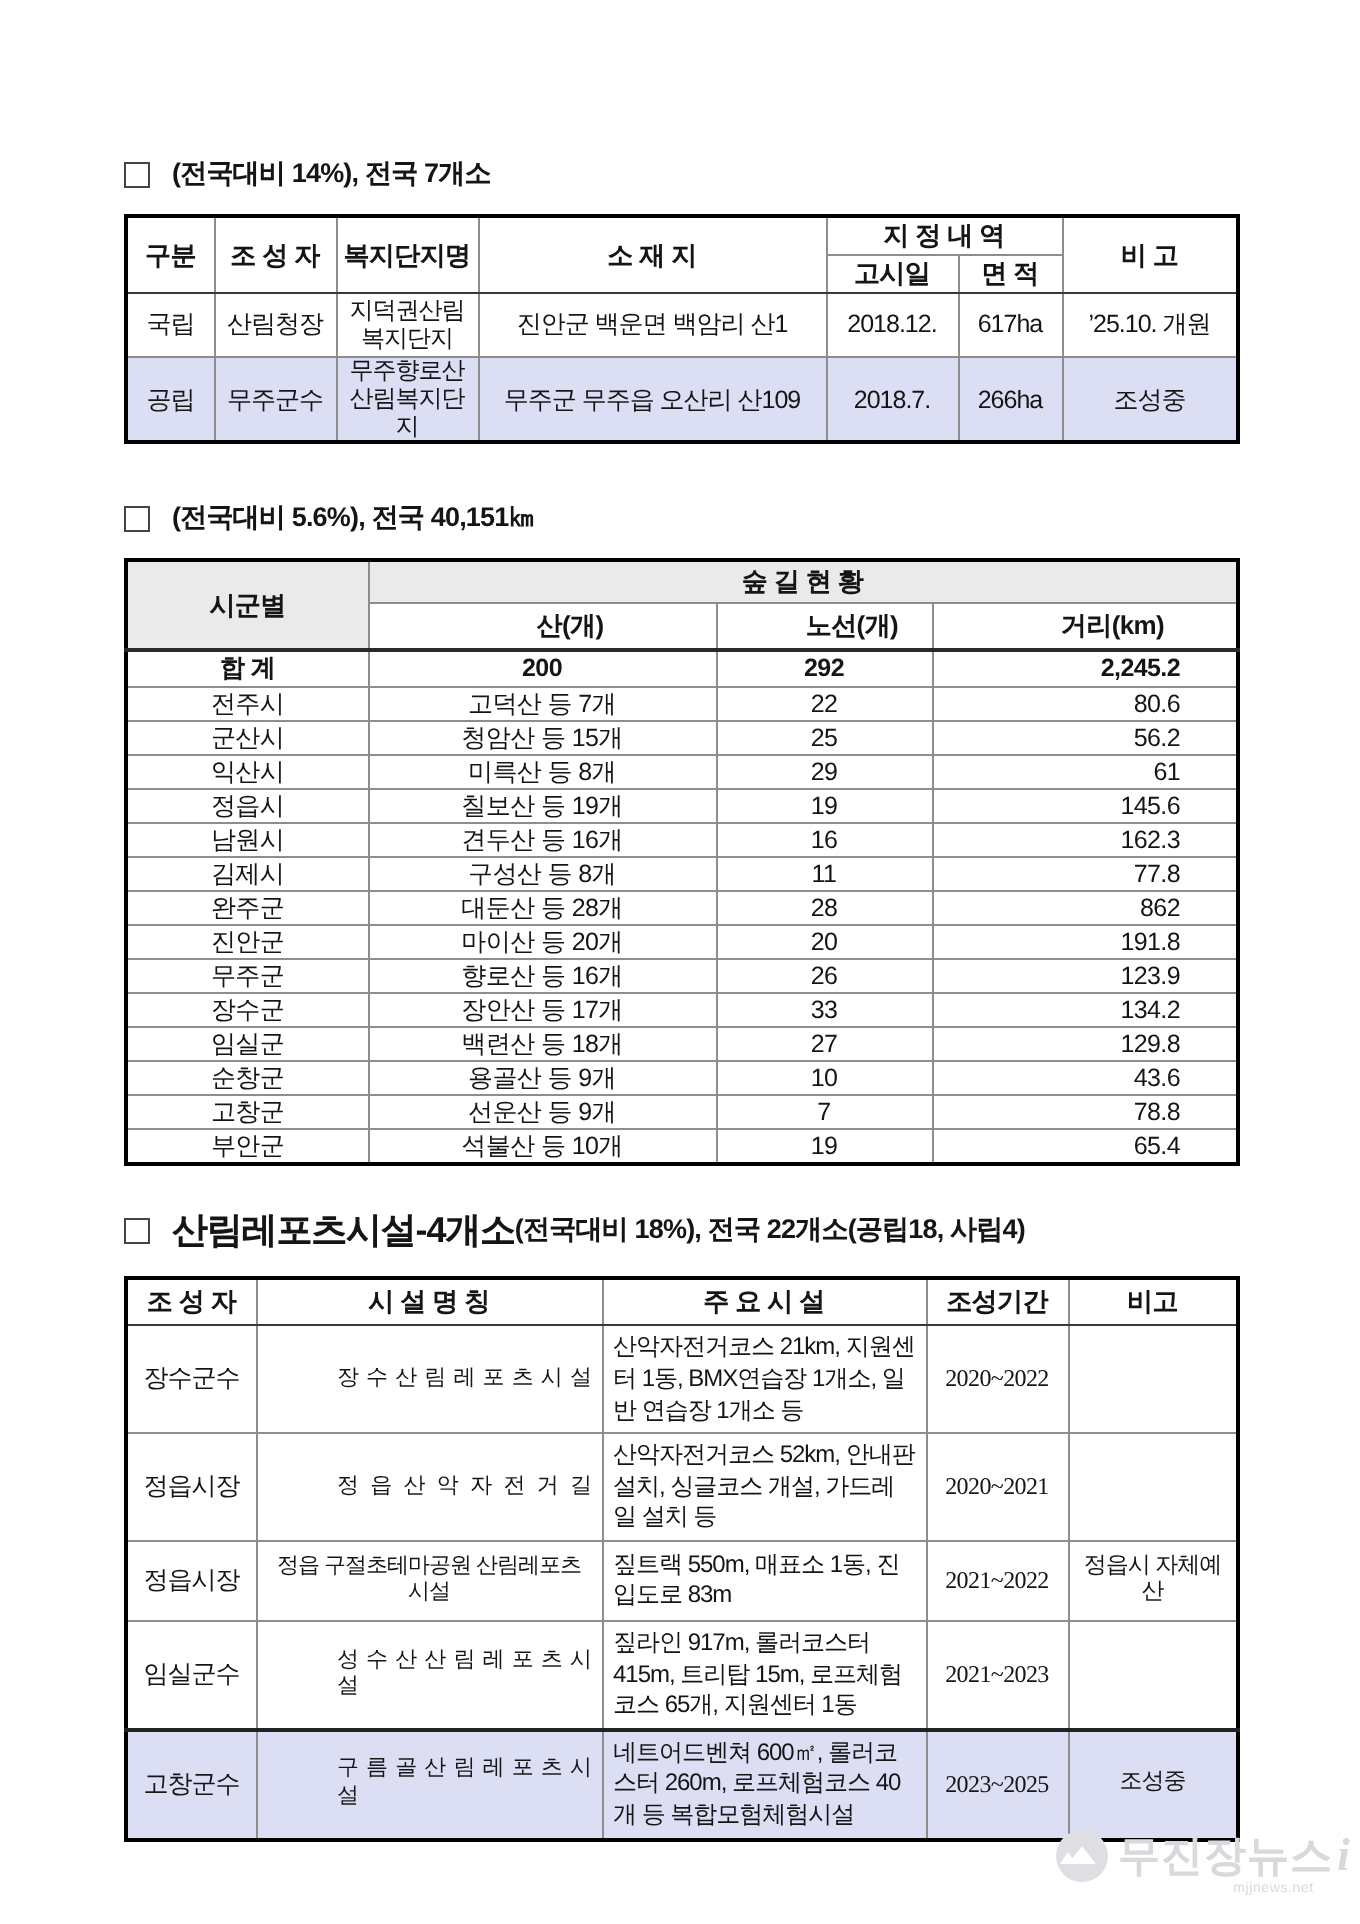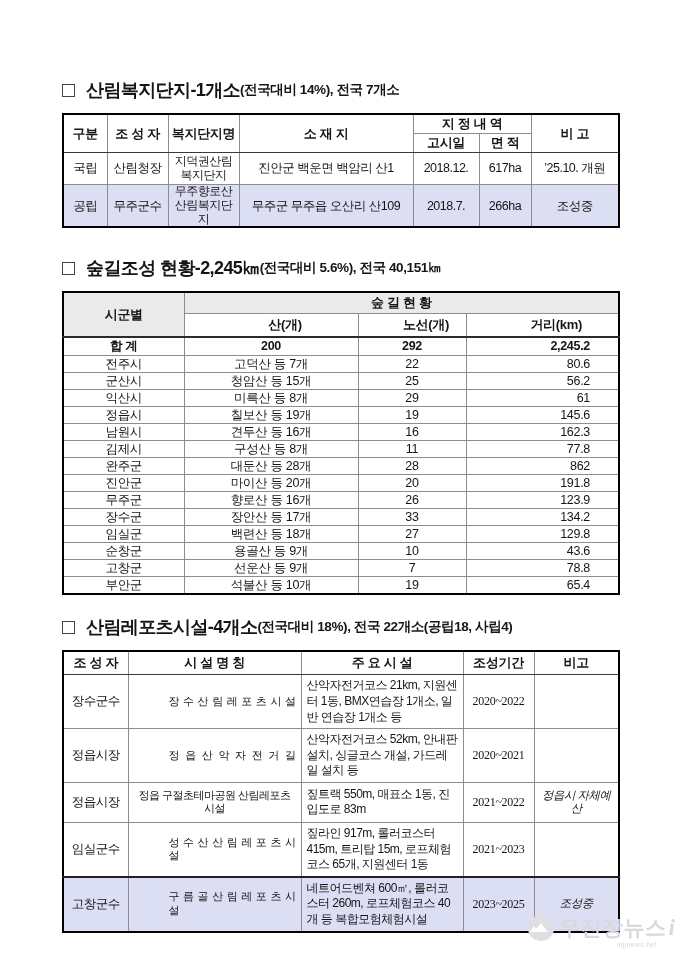--- a/index.html
+++ b/index.html
@@ -53,21 +53,21 @@
   .t3 th { font-size:13px; height:22px; letter-spacing:-0.3px; }
   .t3 thead th { border-bottom:1.5px solid #3a3a3a; }
   .t3 tbody tr { height:53px; }
   .t3 tbody tr.short { height:40px; }
   .t3 tr.hl td { border-top:2px solid #222; }
   .t3 td { font-size:12px; letter-spacing:-0.5px; }
   .t3 .builder { font-size:12.5px; }
   .t3 .name { font-size:11px; padding:0 5px; line-height:1.25; }
   .t3 .name.spread { text-align:justify; text-align-last:justify;padding-left:40px; }
   .t3 .fac { text-align:left; padding:3px 5px; line-height:1.3; }
-  .t3 .note { font-size:11.5px; line-height:1.2; padding:0 3px;font-style:italic; }
+  .t3 .note { font-size:11.5px; line-height:1.2; padding:0 3px; }
   .t3 .period { font-size:12px; letter-spacing:-0.3px;font-family:Liberation Serif, serif; }
 
   
   .watermark {
     position:absolute; left:528px; top:904px; width:150px; height:42px;
     display:flex; align-items:center; color:#d9d9dd; user-select:none;
   }
   .wm-circle {
     flex:0 0 auto; width:26px; height:26px; border-radius:50%;
     background:#dfdfe3; position:relative; margin-right:5px; margin-top:6px;
@@ -89,21 +89,20 @@
   }
   .wm-site { position:absolute; right:18px; bottom:-6px; font-size:7px; letter-spacing:0.3px; }
 </style>
 </head>
 <body>
 
 <div class="page">
 
   <div class="sec-title">
     <span class="sq"></span>
-    <span class="tm">산림복지단지-1개소</span>
       <span class="ts">(전국대비 14%), 전국 7개소</span>
   </div>
 
   <table class="t1">
     <colgroup>
       <col style="width:44px">
         <col style="width:61px">
         <col style="width:71px">
       <col style="width:174px">
         <col style="width:66px">
@@ -143,21 +142,20 @@
           <td>무주군 무주읍 오산리 산109</td>
           <td>2018.7.</td>
           <td>266ha</td>
           <td>조성중</td>
         </tr>
       </tbody>
   </table>
 
   <div class="sec-title">
     <span class="sq"></span>
-    <span class="tm">숲길조성 현황-2,245㎞</span>
       <span class="ts">(전국대비 5.6%), 전국 40,151㎞</span>
   </div>
 
   <table class="t2">
     <colgroup>
       <col style="width:121px">
         <col style="width:174px">
         <col style="width:108px">
         <col style="width:153px">
     </colgroup>

